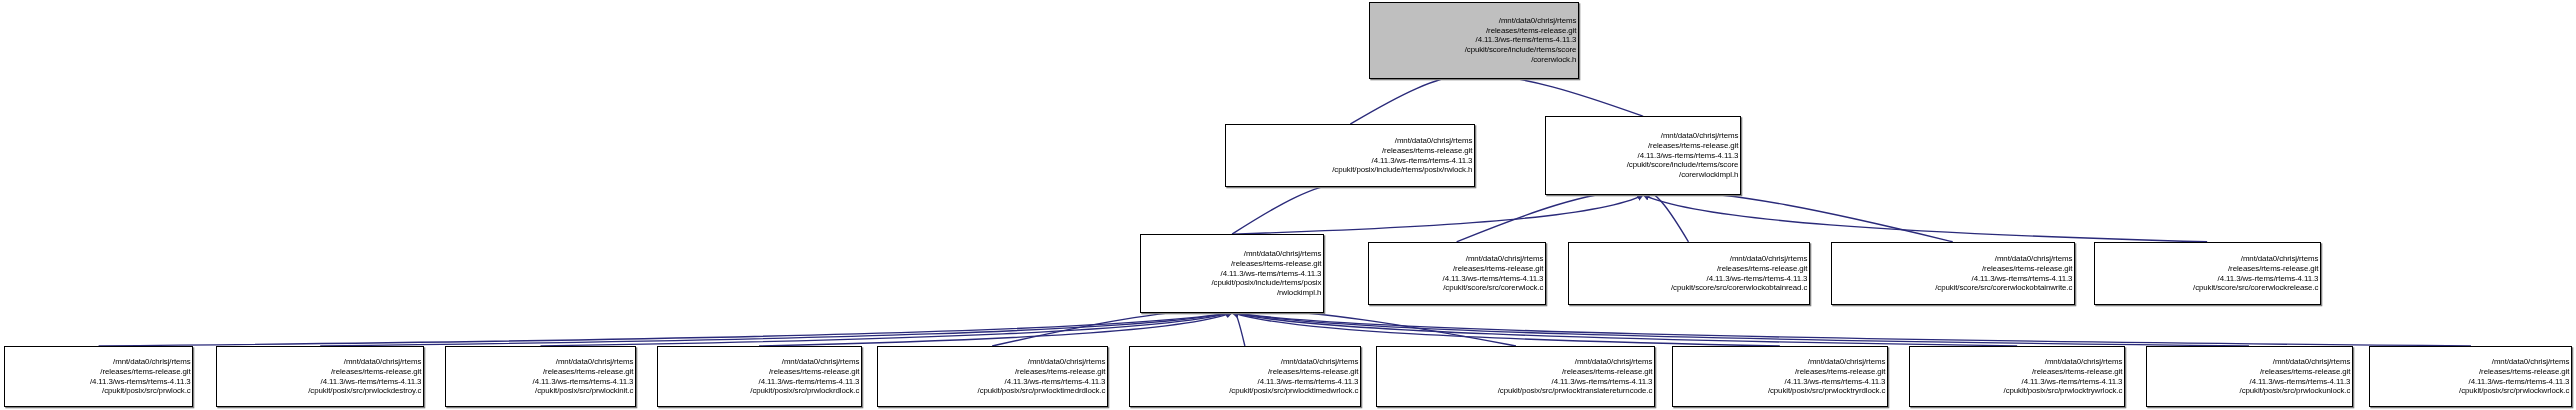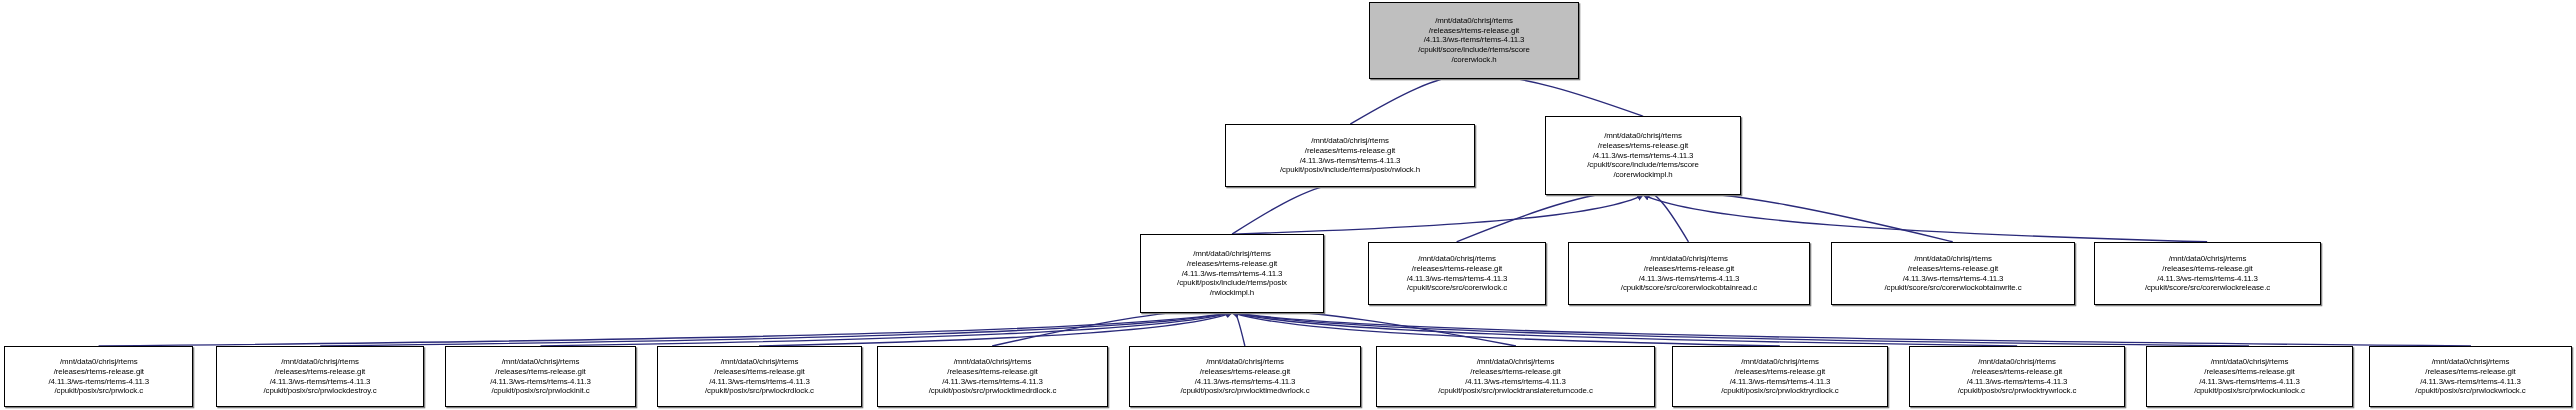--- a/index.html
+++ b/index.html
@@ -45,20 +45,21 @@
     box-shadow: 1.3px 1.3px 0 0 #808080;
     overflow: hidden;
   }
   .node.root {
     background: #bfbfbf;
     border-color: #000000;
   }
   .node-label {
     display: block;
     width: 100%;
+    text-align: right;
   }
 </style>
 </head>
 <body>
 
 <div id="graph-root">
   <svg id="edge-layer" viewBox="0 0 3017 481" width="2576" height="411" xmlns="http://www.w3.org/2000/svg">
     <defs>
       <marker id="arrowhead" viewBox="0 0 10 10" refX="9" refY="5" markerWidth="5" markerHeight="5" orient="auto-start-reverse">
         <path d="M 0 0 L 10 5 L 0 10 z" fill="#2a2a7a"></path>

